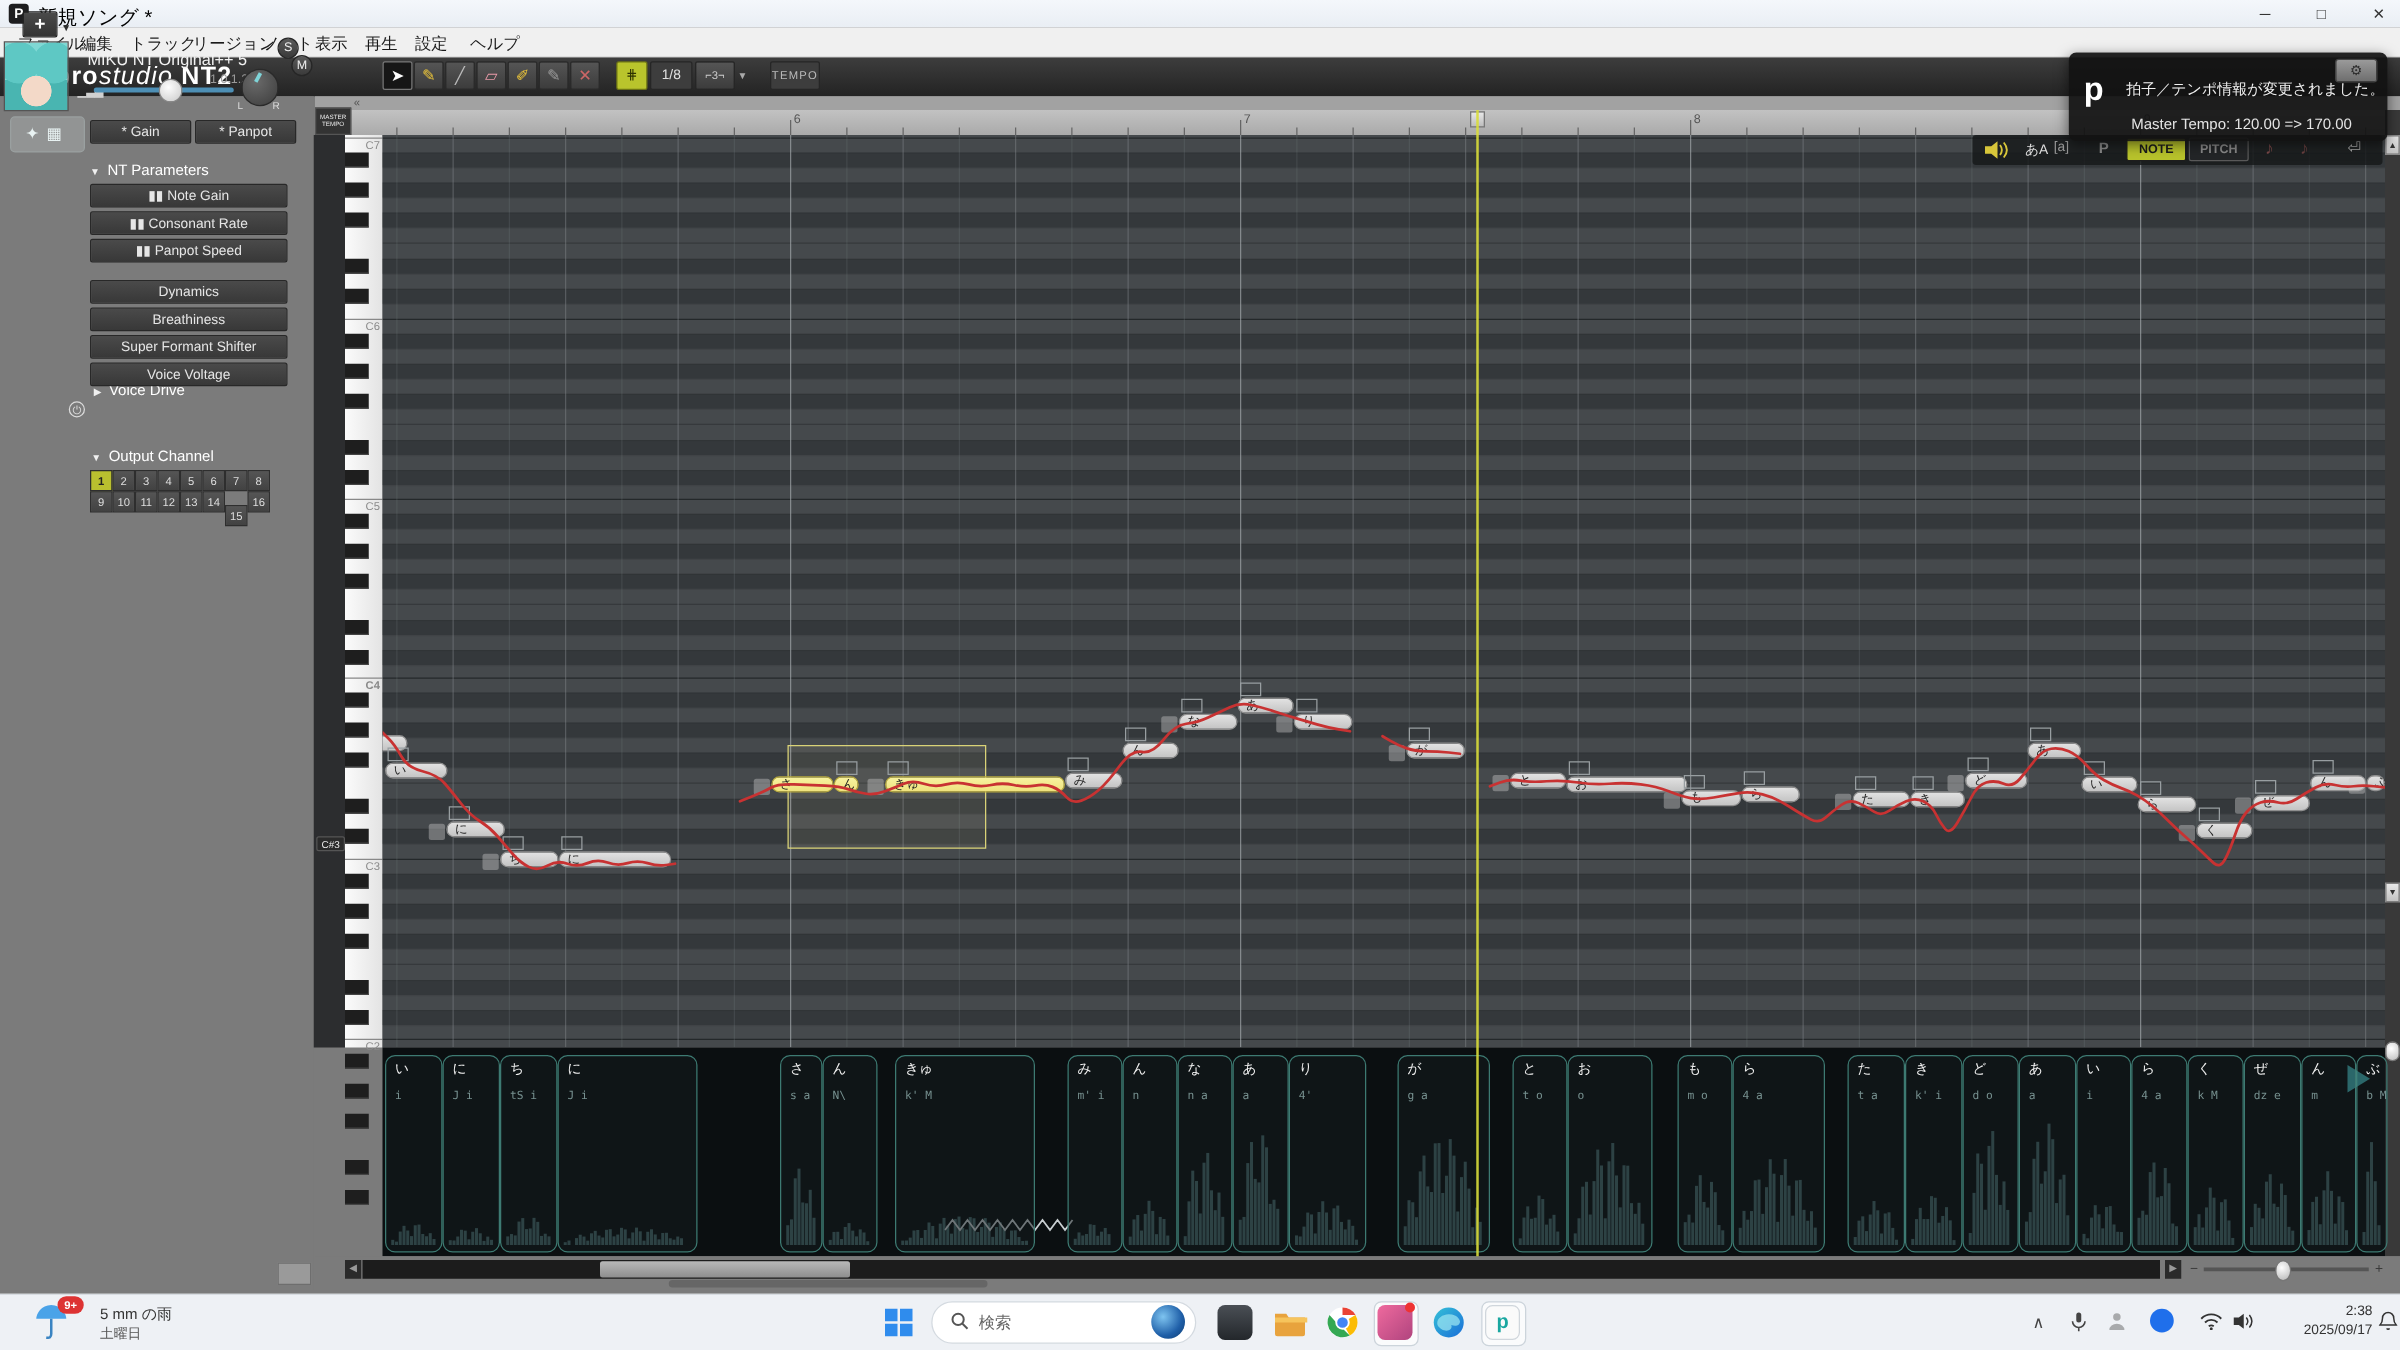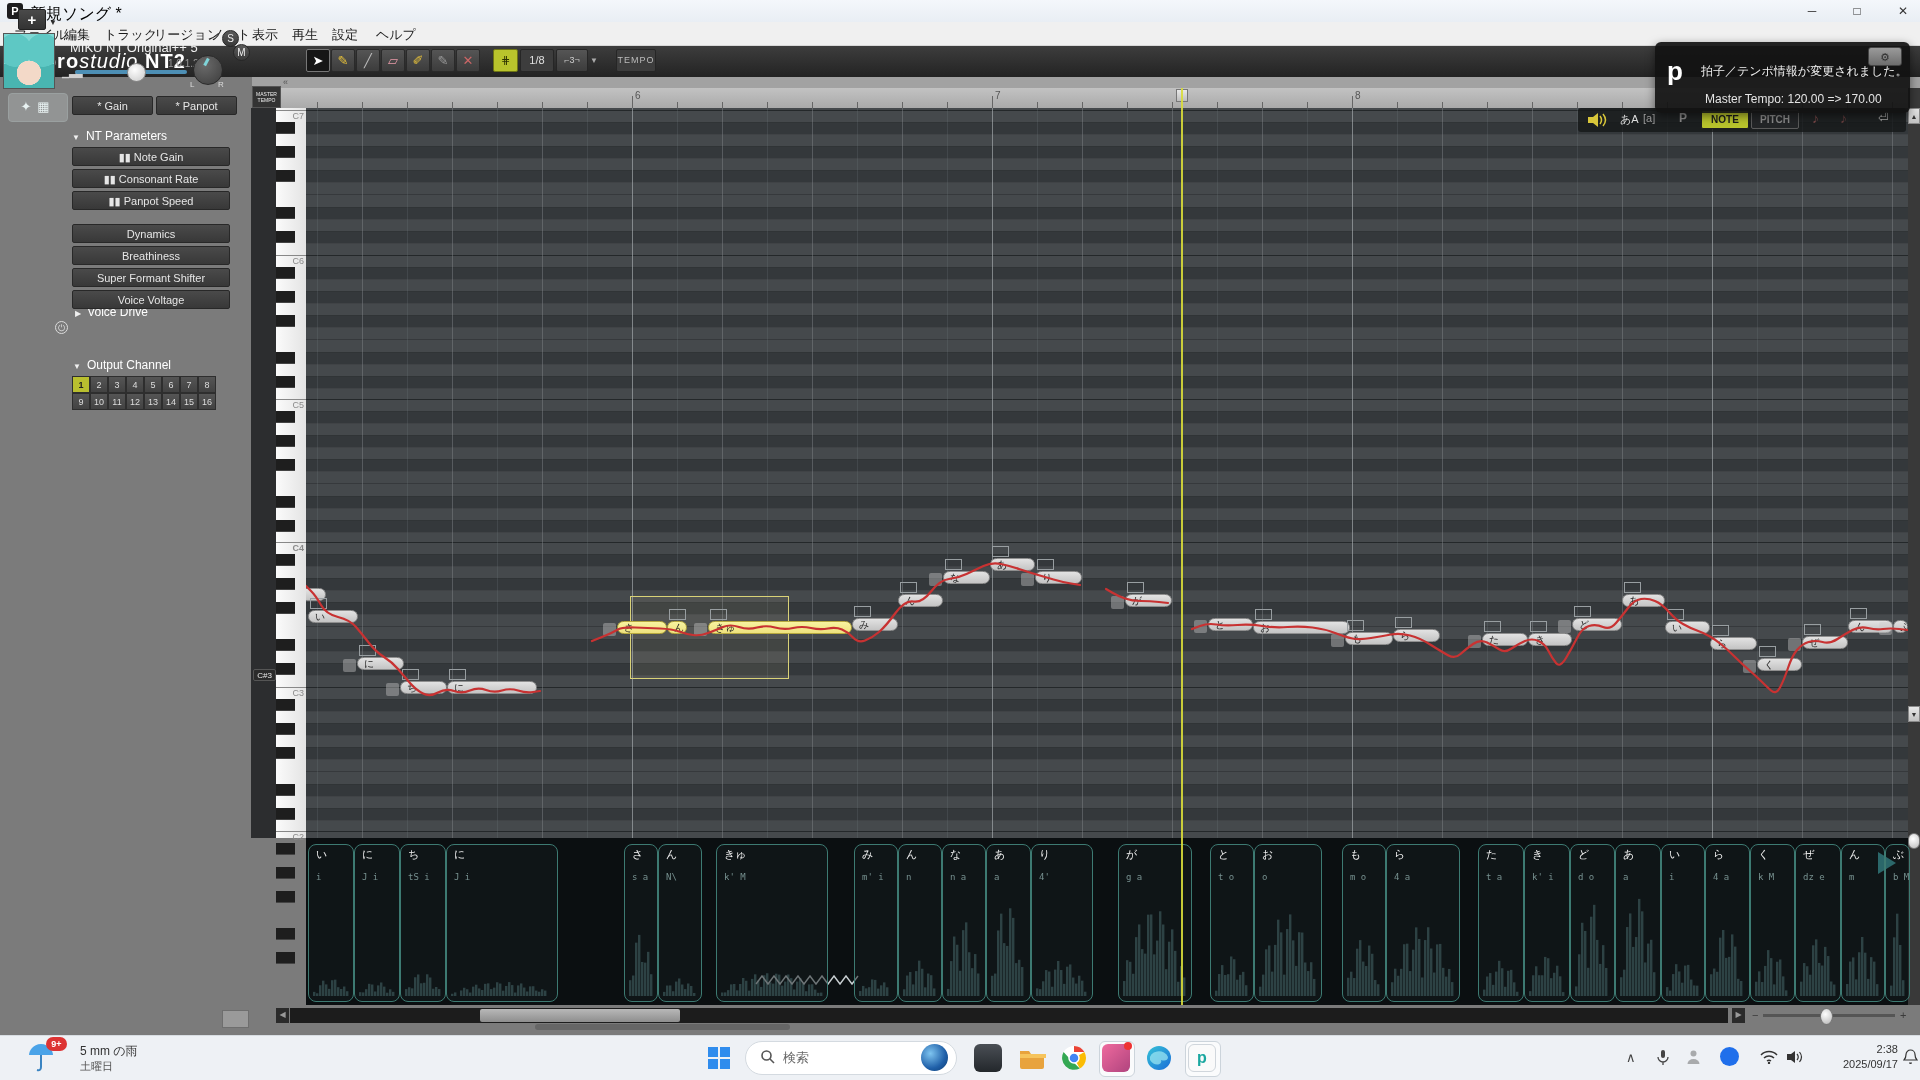--- a/index.html
+++ b/index.html
@@ -1113,15 +1113,15 @@
     <div class="chan" style="left: 144px; top: 376px;">5</div>
     <div class="chan" style="left: 162px; top: 376px;">6</div>
     <div class="chan" style="left: 180px; top: 376px;">7</div>
     <div class="chan" style="left: 198px; top: 376px;">8</div>
     <div class="chan" style="left: 72px; top: 393px;">9</div>
     <div class="chan" style="left: 90px; top: 393px;">10</div>
     <div class="chan" style="left: 108px; top: 393px;">11</div>
     <div class="chan" style="left: 126px; top: 393px;">12</div>
     <div class="chan" style="left: 144px; top: 393px;">13</div>
     <div class="chan" style="left: 162px; top: 393px;">14</div>
-    <div class="chan" style="left: 180px; top: 393px;">15</div>
+    <div class="chan" style="left: 180px; top: 404px;">15</div>
     <div class="chan" style="left: 198px; top: 393px;">16</div>
   </div>
 
 </body></html>

